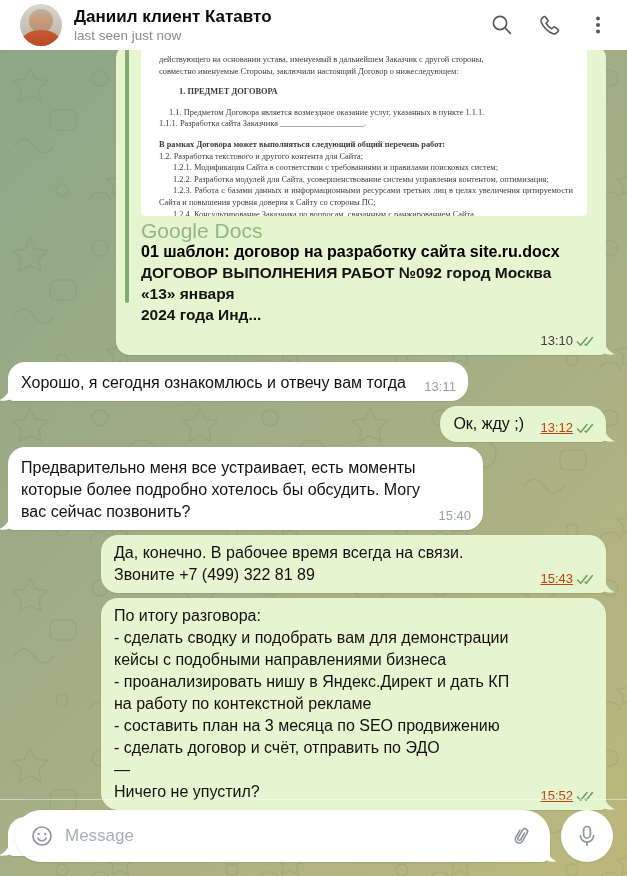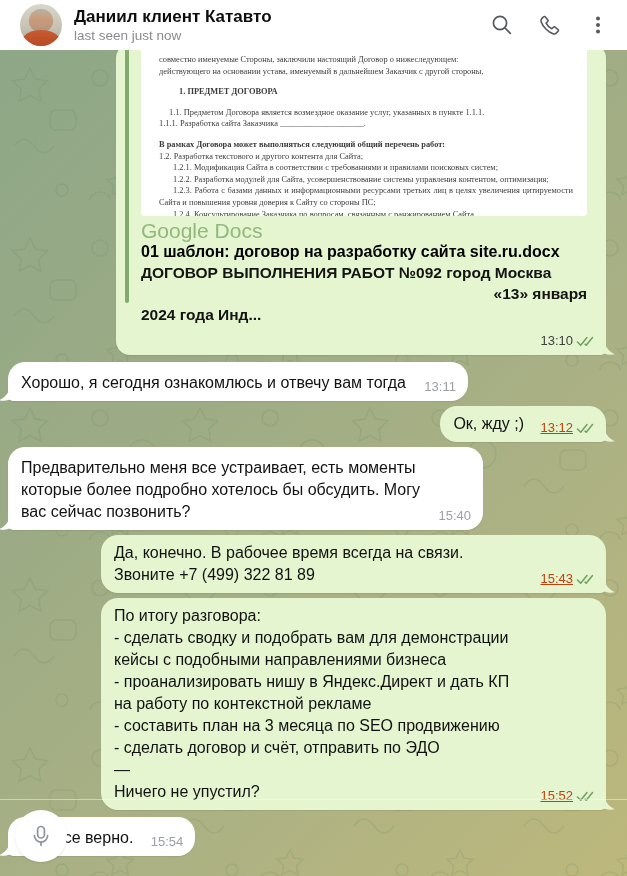--- a/index.html
+++ b/index.html
@@ -80,21 +80,21 @@
   .dl { text-align:justify; }
   .dl-head { font-weight:bold; margin:9px 0 9px 20px; }
   .dl-i1 { margin-left:10px; }
   .dl-i2 { }
   .dl-gap { margin-top:9px;font-weight:bold; }
   .dl-ind { text-indent:14px; }
   .site-name { margin-top:5px; font-size:21px; line-height:20px; color:#93b77e; cursor:pointer; }
   .doc-title { font-size:16px; font-weight:bold; line-height:21px; color:#000000;
                white-space:nowrap; overflow:hidden; cursor:pointer; }
   .doc-desc { font-size:15.5px; line-height:21px; color:#141414;font-weight:bold; }
-  .doc-desc .r { text-align:right; }
+  .doc-desc .r { text-align:left; }
   
   .gap7 { height:7px; flex:0 0 auto; } .gap5 { height:5px; flex:0 0 auto; }
   
   .composer-sep { position:absolute; left:0; right:0; bottom:76px; height:1px;
                   background:rgba(255,255,255,.45); }
   .composer {
     position:absolute; left:15px; right:14px; bottom:14px; height:52px;
     display:flex; align-items:center; gap:11px;
   }
   .input-pill {
@@ -170,22 +170,22 @@
         </pattern>
       </defs>
       <rect width="100%" height="100%" fill="url(#doodles)"></rect>
     </svg>
 
     <div class="msgs">
 
       <div class="doc-bubble">
         <div class="accent-bar"></div>
         <div class="doc-preview">
+          <div class="dl">действующего на основании устава, именуемый в дальнейшем Заказчик с другой стороны,</div>
           <div class="dl">совместно именуемые Стороны, заключили настоящий Договор о нижеследующем:</div>
-          <div class="dl">действующего на основании устава, именуемый в дальнейшем Заказчик с другой стороны,</div>
           <div class="dl dl-head">1.  ПРЕДМЕТ ДОГОВОРА</div>
           <div class="dl dl-i1">1.1.  Предметом Договора является возмездное оказание услуг, указанных в пункте 1.1.1.</div>
           <div class="dl dl-i2">1.1.1.  Разработка сайта Заказчика ____________________.</div>
           <div class="dl dl-gap">В рамках Договора может выполняться следующий общий перечень работ:</div>
           <div class="dl">1.2. Разработка текстового и другого контента для Сайта;</div>
           <div class="dl dl-ind">1.2.1. Модификация Сайта в соответствии с требованиями и правилами поисковых систем;</div>
           <div class="dl dl-ind">1.2.2. Разработка модулей для Сайта, усовершенствование системы управления контентом, оптимизация;</div>
           <div class="dl dl-ind">1.2.3. Работа с базами данных и информационными ресурсами третьих лиц в целях увеличения цитируемости Сайта и повышения уровня доверия к Сайту со стороны ПС;</div>
           <div class="dl dl-ind">1.2.4. Консультирование Заказчика по вопросам, связанным с ранжированием Сайта</div>
         </div>
@@ -295,20 +295,39 @@
         </div>
         <svg class="tail tail-in" viewBox="0 0 12 18">
             <path d="M12 0 C11 8 7 14.5 0 17.2 C5.5 18.3 10 17.5 12 15.5 Z" fill="#ffffff"></path>
           </svg>
       </div>
 
     </div>
 
     <div class="composer-sep"></div>
     <div class="composer">
+      <div class="input-pill">
+        <span class="icon-btn">
+          <svg width="24" height="24" viewBox="0 0 24 24">
+              <circle cx="12" cy="12" r="9" fill="none" stroke="#8f959b" stroke-width="1.7"></circle>
+              <circle cx="8.7" cy="10" r="1.15" fill="#8f959b"></circle>
+              <circle cx="15.3" cy="10" r="1.15" fill="#8f959b"></circle>
+              <path d="M7.8 14 a4.6 4.6 0 0 0 8.4 0" fill="none" stroke="#8f959b" stroke-width="1.6" stroke-linecap="round"></path>
+            </svg>
+        </span>
+        <input class="msg-input" type="text" placeholder="Message" style="">
+        <span class="icon-btn">
+          <svg width="24" height="24" viewBox="0 0 24 24" style="transform:rotate(30deg);">
+              <path d="M8.2 7.5 v8.2 a3.8 3.8 0 0 0 7.6 0 V6.2 a2.7 2.7 0 0 0 -5.4 0 v9 a1.55 1.55 0 0 0 3.1 0 V7.5" fill="none" stroke="#8f959b" stroke-width="1.6" stroke-linecap="round"></path>
+            </svg>
+        </span>
+        <svg class="pill-tail" viewBox="0 0 12 18">
+            <path d="M0 0 C1 8 5 14.5 12 17.2 C6.5 18.3 2 17.5 0 15.5 Z" fill="#ffffff"></path>
+          </svg>
+      </div>
       <div class="mic-btn">
         <svg width="24" height="24" viewBox="0 0 24 24">
             <rect x="8.6" y="2.5" width="6.8" height="11.5" rx="3.4" fill="none" stroke="#8f959b" stroke-width="1.7"></rect>
             <path d="M5.4 11.5 a6.6 6.6 0 0 0 13.2 0" fill="none" stroke="#8f959b" stroke-width="1.7" stroke-linecap="round"></path>
             <line x1="12" y1="18.3" x2="12" y2="21.3" stroke="#8f959b" stroke-width="1.7" stroke-linecap="round"></line>
           </svg>
       </div>
     </div>
   </div>
 

